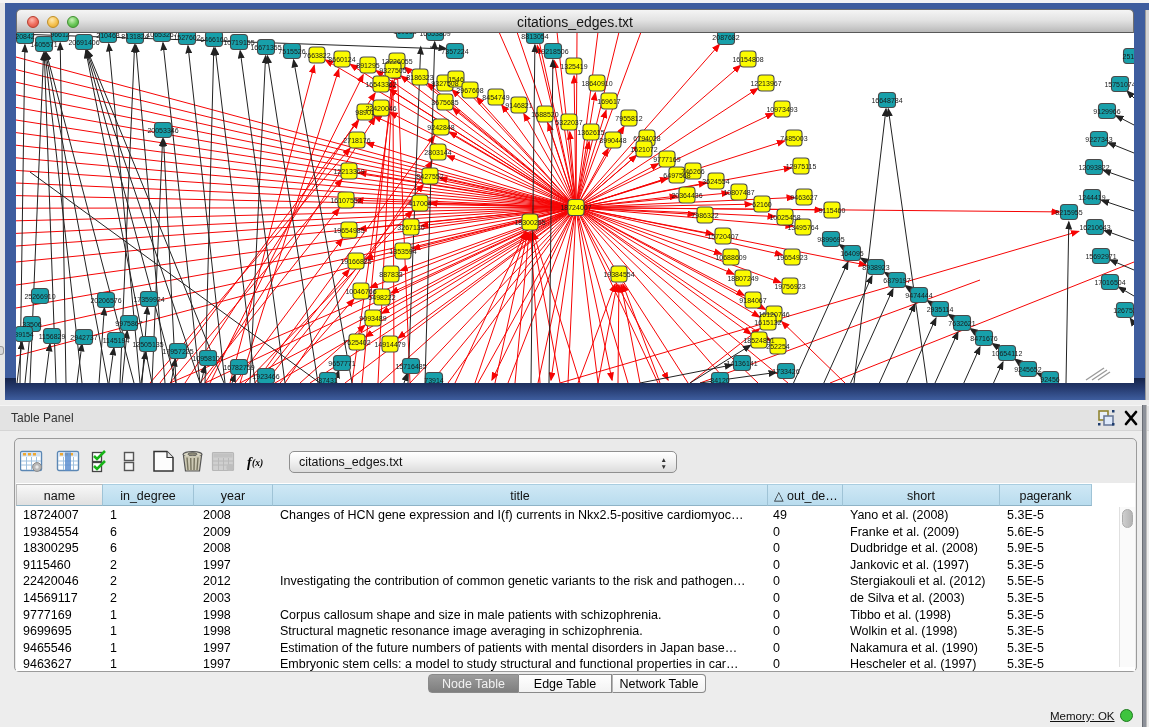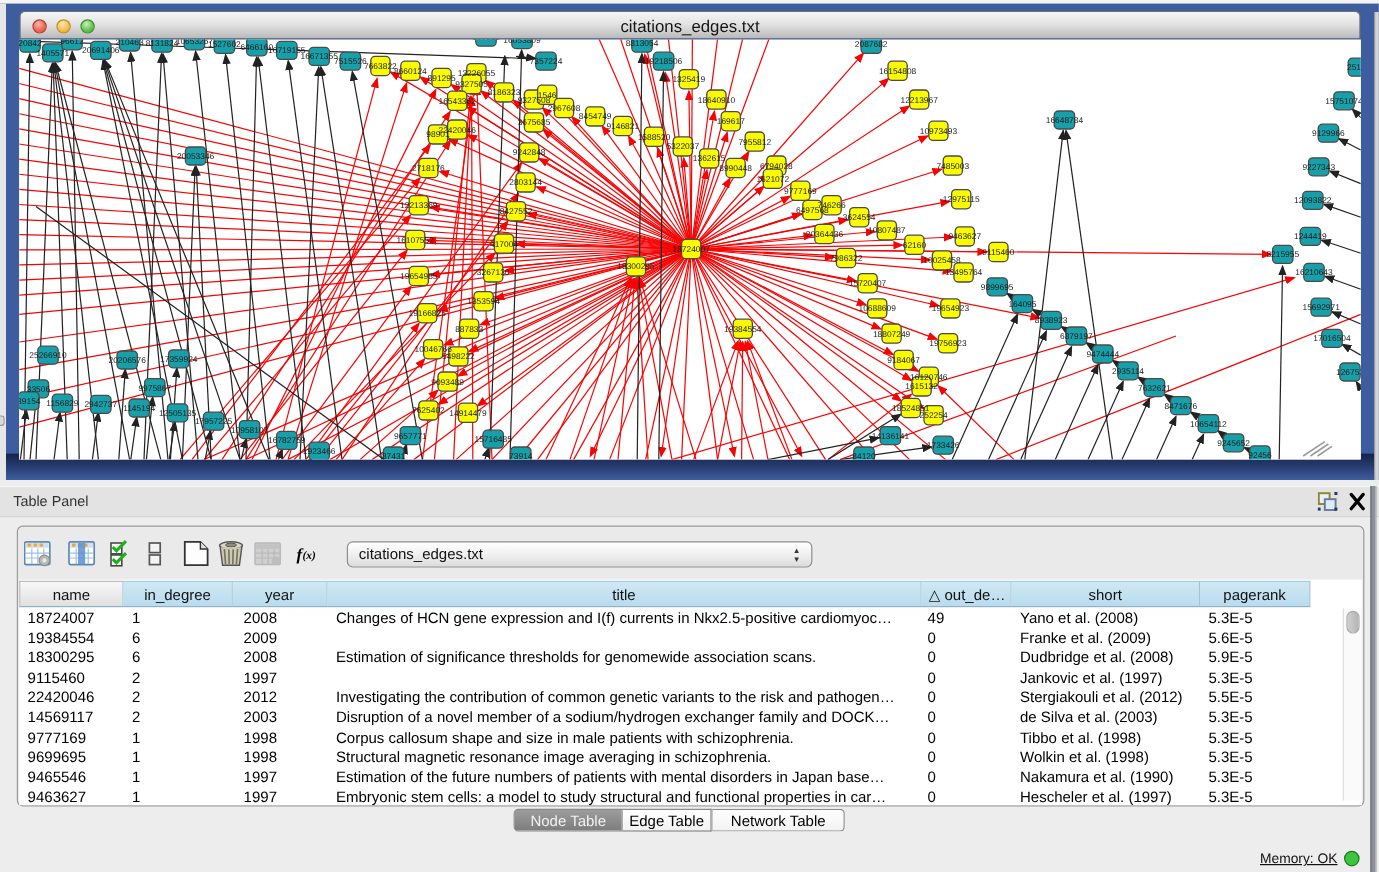--- a/index.html
+++ b/index.html
@@ -42,22 +42,22 @@
 .hc { position:absolute; top:483.5px; height:22.5px; background:linear-gradient(#cfe8f5,#b9dcee); border-right:1px solid #9fc3d6; border-top:1px solid #a9cde0; border-bottom:1px solid #8fb3c6; font-size:12.5px; color:#111; text-align:center; line-height:22px; }
 #h-name { background:linear-gradient(#f8f8f8,#e0e0e0); border-top:1px solid #bbb; border-left:1px solid #bbb; }
 .trow { position:absolute; left:0; width:1119px; height:16.6px; font-size:12.5px; color:#000; }
 .trow .c { position:absolute; top:0.5px; white-space:nowrap; }
 #vscroll { left:1119px; top:507px; width:16px; height:160px; background:#fafafa; border-left:1px solid #e0e0e0; }
 #vthumb { left:1121.5px; top:509px; width:11px; height:19px; background:linear-gradient(90deg,#cfcfcf,#b4b4b4); border:1px solid #ababab; border-radius:6px; }
 
 
 .tab { position:absolute; top:674px; height:18.5px; font-size:12.5px; text-align:center; line-height:18px; border:1px solid #8a8a8a; }
 #tab1 { left:428px; width:91px; background:linear-gradient(#9c9c9c,#7e7e7e); color:#f2f2f2; border-radius:4px 0 0 4px; }
-#tab2 { left:519px; width:74px; background:linear-gradient(#ffffff,#f2f2f2); color:#000; border-left:none; }
-#tab3 { left:593px; width:111px; background:linear-gradient(#ffffff,#f2f2f2); color:#000; border-left:1px solid #b5b5b5; border-radius:0 4px 4px 0; }
+#tab2 { left:519px; width:93px; background:linear-gradient(#ffffff,#f2f2f2); color:#000; border-left:none; }
+#tab3 { left:612px; width:94px; background:linear-gradient(#ffffff,#f2f2f2); color:#000; border-left:1px solid #b5b5b5; border-radius:0 4px 4px 0; }
 
 #memory { left:1050px; top:710px; font-size:11.5px; color:#111;text-decoration:underline; }
 #memdot { left:1120px; top:709px; width:13px; height:13px; border-radius:50%; background:#3ec43e; border:1px solid #1e7a1e; }
 
 
 .ticon { position:absolute; top:450px; }
 </style></head>
 <body>
 <div class="abs" id="topstrip"></div>
 <div class="abs" id="bluebg"></div>
@@ -711,21 +711,20 @@
     <span class="c" style="left:110px">6</span>
     <span class="c" style="left:203px">2009</span>
     <span class="c" style="left:773px">0</span>
     <span class="c" style="left:850px">Franke et al. (2009)</span>
     <span class="c" style="left:1007px">5.6E-5</span>
   </div>
 <div class="trow" style="top:540.7px">
     <span class="c" style="left:23px">18300295</span>
     <span class="c" style="left:110px">6</span>
     <span class="c" style="left:203px">2008</span>
-    <span class="c" style="left:280px;width:485px">Estimation of significance thresholds for genomewide association scans.</span>
     <span class="c" style="left:773px">0</span>
     <span class="c" style="left:850px">Dudbridge et al. (2008)</span>
     <span class="c" style="left:1007px">5.9E-5</span>
   </div>
 <div class="trow" style="top:557.3px">
     <span class="c" style="left:23px">9115460</span>
     <span class="c" style="left:110px">2</span>
     <span class="c" style="left:203px">1997</span>
     <span class="c" style="left:773px">0</span>
     <span class="c" style="left:850px">Jankovic et al. (1997)</span>
@@ -737,21 +736,20 @@
     <span class="c" style="left:203px">2012</span>
     <span class="c" style="left:280px;width:485px">Investigating the contribution of common genetic variants to the risk and pathogen…</span>
     <span class="c" style="left:773px">0</span>
     <span class="c" style="left:850px">Stergiakouli et al. (2012)</span>
     <span class="c" style="left:1007px">5.5E-5</span>
   </div>
 <div class="trow" style="top:590.5px">
     <span class="c" style="left:23px">14569117</span>
     <span class="c" style="left:110px">2</span>
     <span class="c" style="left:203px">2003</span>
-    <span class="c" style="left:280px;width:485px">Disruption of a novel member of a sodium/hydrogen exchanger family and DOCK…</span>
     <span class="c" style="left:773px">0</span>
     <span class="c" style="left:850px">de Silva et al. (2003)</span>
     <span class="c" style="left:1007px">5.3E-5</span>
   </div>
 <div class="trow" style="top:607.1px">
     <span class="c" style="left:23px">9777169</span>
     <span class="c" style="left:110px">1</span>
     <span class="c" style="left:203px">1998</span>
     <span class="c" style="left:280px;width:485px">Corpus callosum shape and size in male patients with schizophrenia.</span>
     <span class="c" style="left:773px">0</span>

